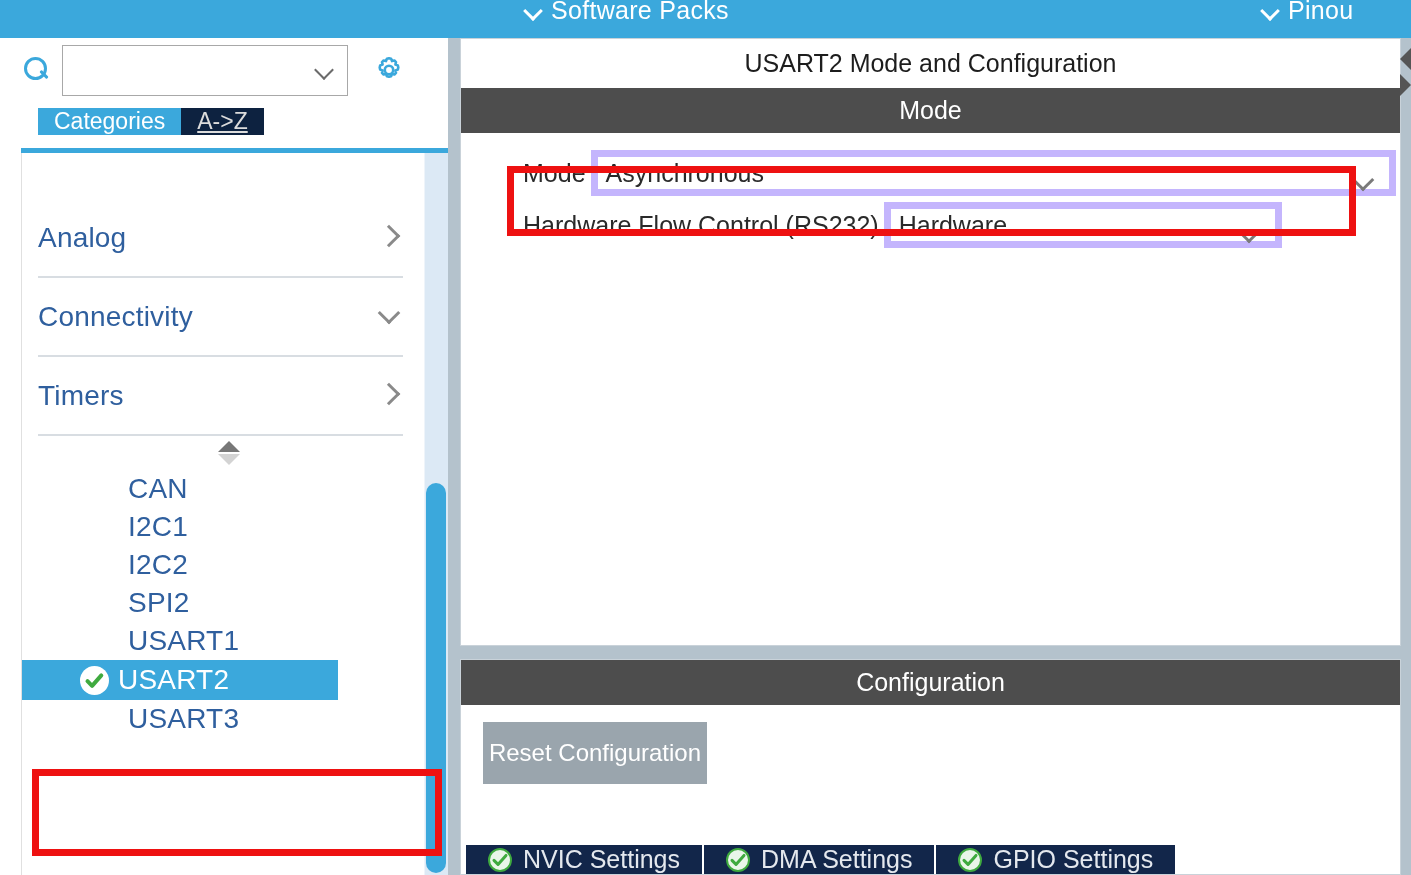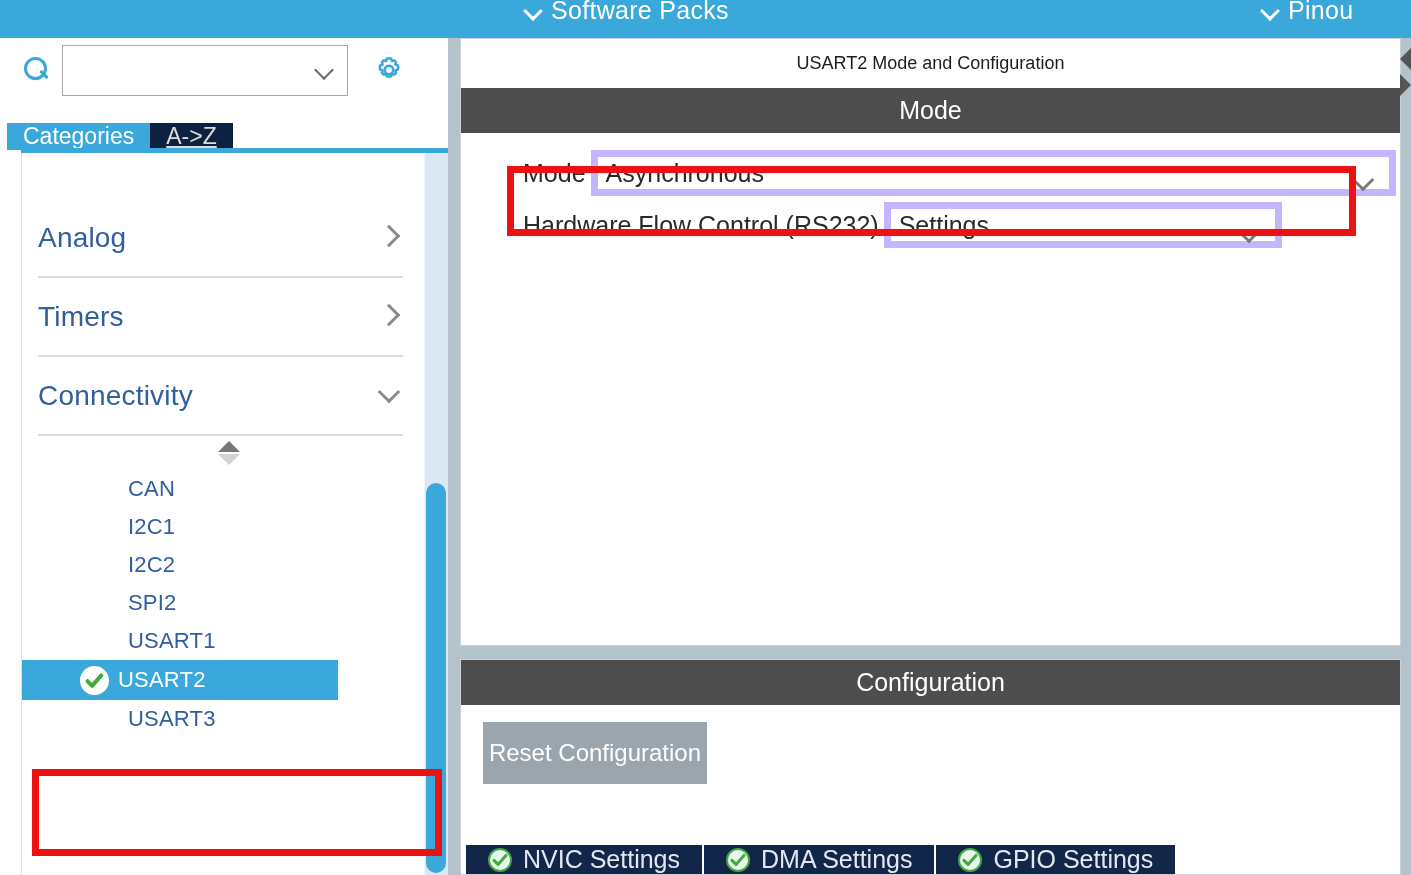--- a/index.html
+++ b/index.html
@@ -112,23 +112,23 @@
     transform: rotate(45deg);
   }
   .gear-icon {
     margin-left: 24px;
     width: 34px; height: 34px;
     position: relative; flex: none;
   }
 
   
   .cat-tabs {
-    position: absolute; left: 7px; top: 70px;
+    position: absolute; left: 38px; top: 70px;
     height: 42px;
-    display: flex; align-items: flex-end;
+    display: flex; align-items: flex-start;
   }
   .cat-tab {
     font-size: 23px;
     color: #ffffff;
     display: flex; align-items: center;
     padding: 0 16px;
     white-space: nowrap;
   }
   .cat-tab.active { background: #3ba8dc; }
   .cat-tab.alpha  { background: #0d2240; color: #dcdcdc; text-decoration: underline; }
@@ -203,21 +203,21 @@
     width: 0; height: 0;
     border-left: 11px solid transparent;
     border-right: 11px solid transparent;
     border-top: 11px solid #d3d3d3;
   }
 
   .periph-item {
     height: 38px;
     display: flex; align-items: center;
     padding-left: 106px;
-    font-size: 22px;
+    font-size: 28px;
     color: #2f5f9e;
     letter-spacing: .2px;
     position: relative;
   }
   .periph-item.selected {
     background: #3ba8dc;
     color: #ffffff;
     padding-left: 58px;
     width: 316px;
     height: 40px;
@@ -262,21 +262,21 @@
 
   .mode-card {
     position: absolute; left: 2px; top: 0;
     width: 941px; height: 608px;
     background: #ffffff;
     border: 1px solid #c9d2d9;
   }
   .card-title {
     height: 49px;
     display: flex; align-items: center; justify-content: center;
-    font-size: 18px; color: #1d1d1d;
+    font-size: 25px; color: #1d1d1d;
     background: #ffffff;
     text-align: center;
   }
   .section-band {
     height: 45px;
     background: #4d4d4d;
     color: #ffffff;
     display: flex; align-items: center; justify-content: center;
     font-size: 25px;
   }
@@ -437,27 +437,27 @@
       <div class="tree-scroll">
 
         <div class="group-spacer-top"></div>
 
         <div class="cat-group">
           <span class="cat-group-label">Analog</span>
           <span class="cat-group-arrow collapsed"></span>
         </div>
 
         <div class="cat-group">
+          <span class="cat-group-label">Connectivity</span>
+          <span class="cat-group-arrow expanded"></span>
+        </div>
+
+        <div class="cat-group">
           <span class="cat-group-label">Timers</span>
           <span class="cat-group-arrow collapsed"></span>
-        </div>
-
-        <div class="cat-group">
-          <span class="cat-group-label">Connectivity</span>
-          <span class="cat-group-arrow expanded"></span>
         </div>
 
         <div class="sort-indicator">
           <span class="up"></span>
           <span class="down"></span>
         </div>
 
         <div class="periph-item">
           <span>CAN</span>
         </div>
@@ -507,21 +507,21 @@
           <span class="field-label">Mode</span>
           <div class="combo combo-mode">
             <span class="combo-value">Asynchronous</span>
             <span class="combo-caret"></span>
           </div>
         </div>
 
         <div class="field-row">
           <span class="field-label">Hardware Flow Control (RS232)</span>
           <div class="combo combo-flow">
-            <span class="combo-value">Settings</span>
+            <span class="combo-value">Hardware</span>
             <span class="combo-caret"></span>
           </div>
         </div>
       </div>
     </div>
 
     <div class="config-card">
       <div class="section-band">Configuration</div>
       <div class="reset-row">
         <button class="reset-btn">Reset Configuration</button>

